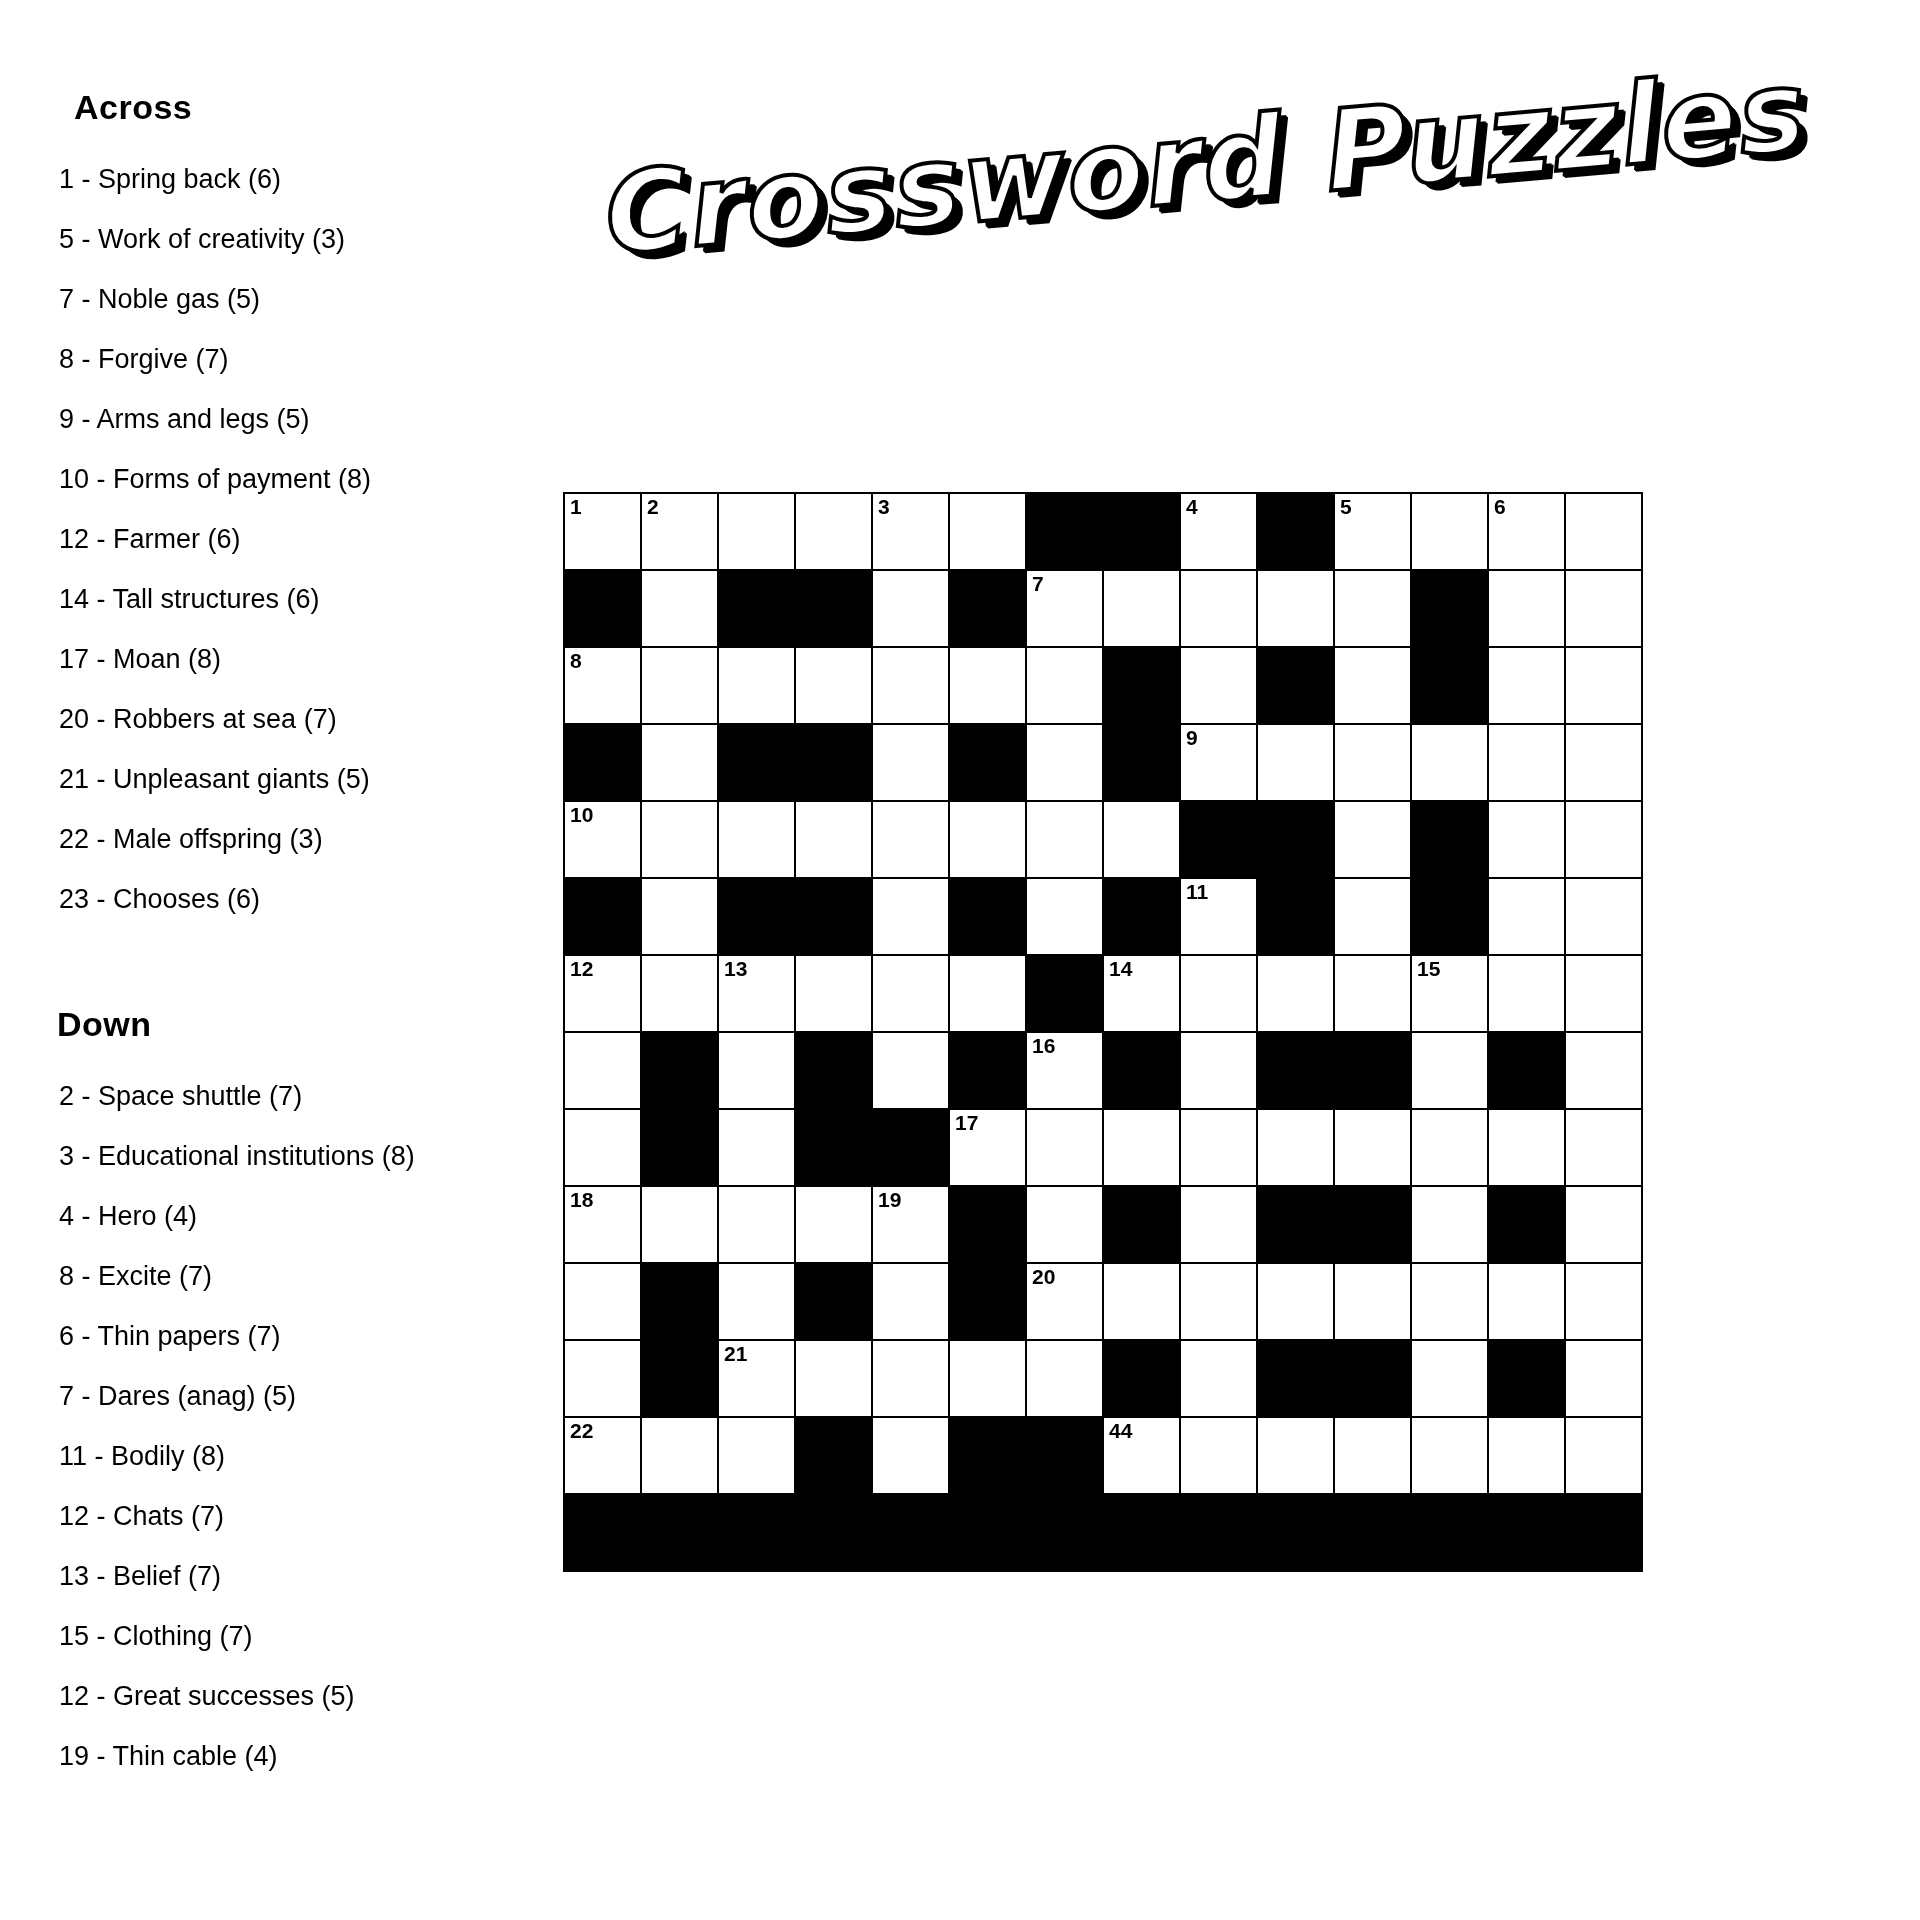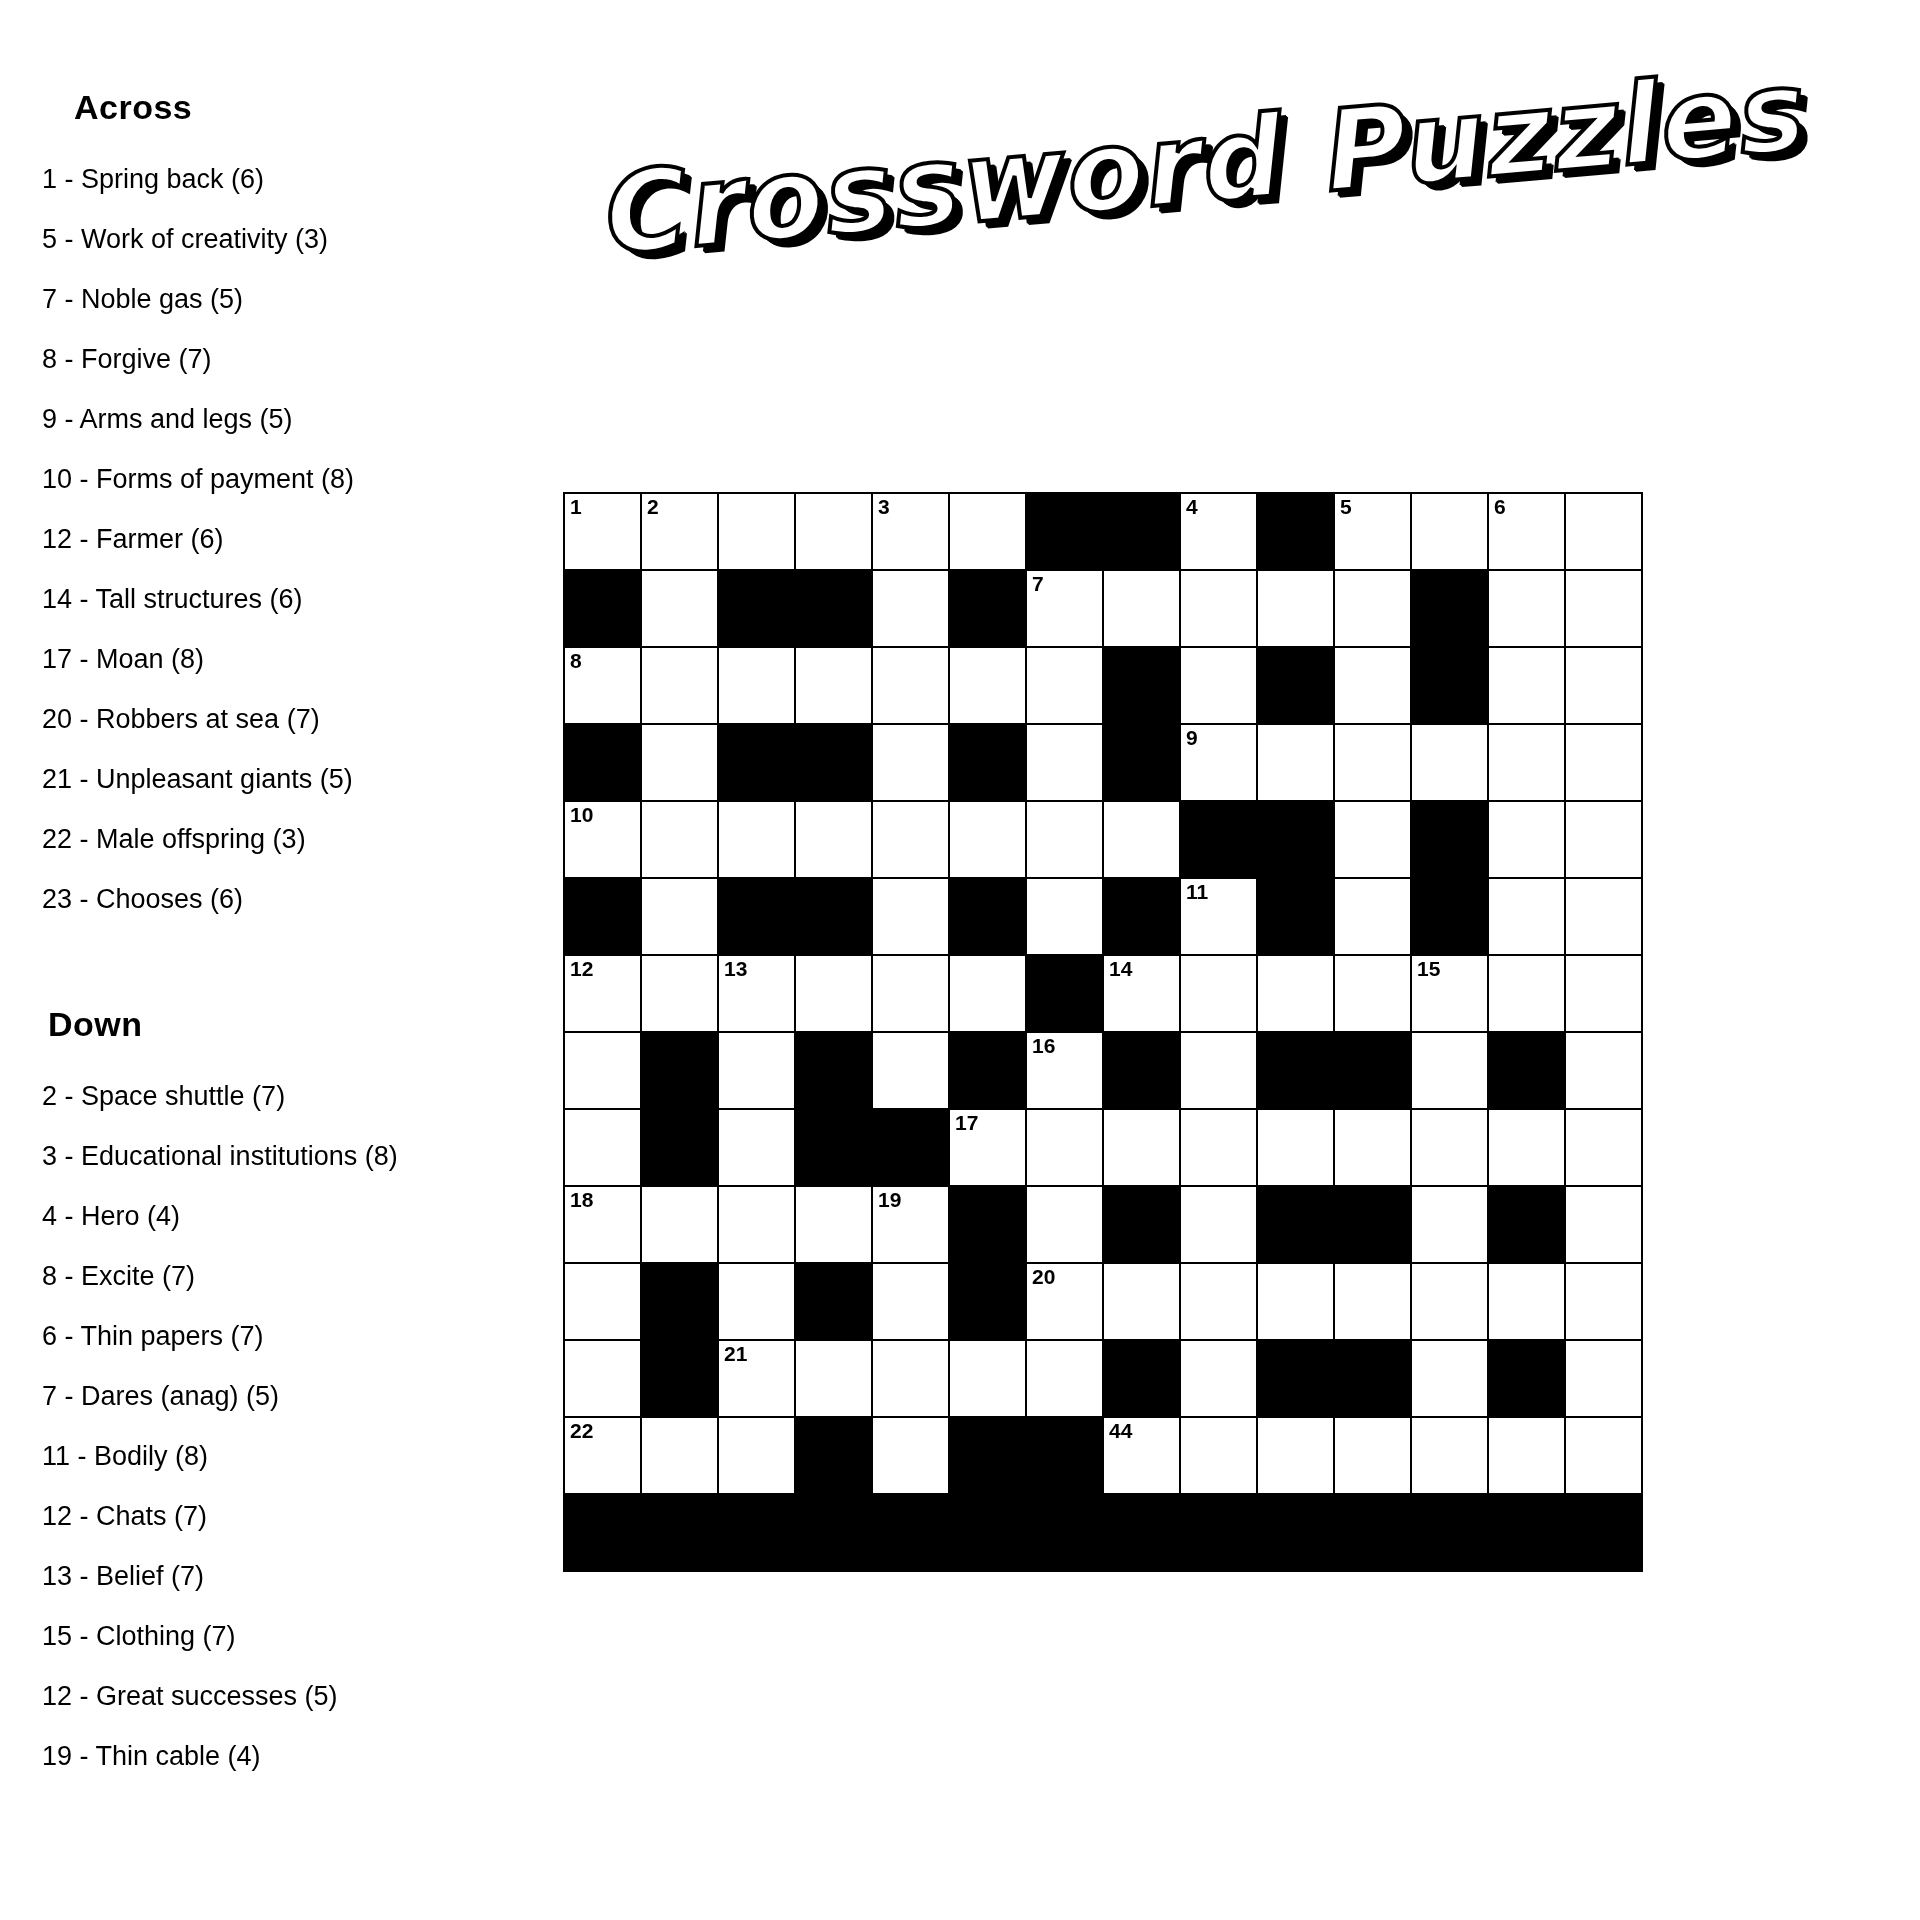--- a/index.html
+++ b/index.html
@@ -30,33 +30,33 @@
   }
   .clues-heading {
     font-size: 34px;
     font-weight: bold;
     margin-left: 32px;
     margin-bottom: 22px;
     letter-spacing: 0.5px;
   }
   .clue-list {
     list-style: none;
-    margin: 0;
+    margin: 17px;
     padding: 0;
   }
   .clue-item {
     font-size: 27px;
     line-height: 60px;
     white-space: nowrap;
   }
   .down-block {
     margin-top: 76px;
   }
   .down-block .clues-heading {
-    margin-left: 6px;
+    margin-left: 15px;
   }
 
   
   .title-wrap {
     position: absolute;
     left: 600px;
     top: 150px;
     width: 1280px;
     height: 230px;
     pointer-events: none;

